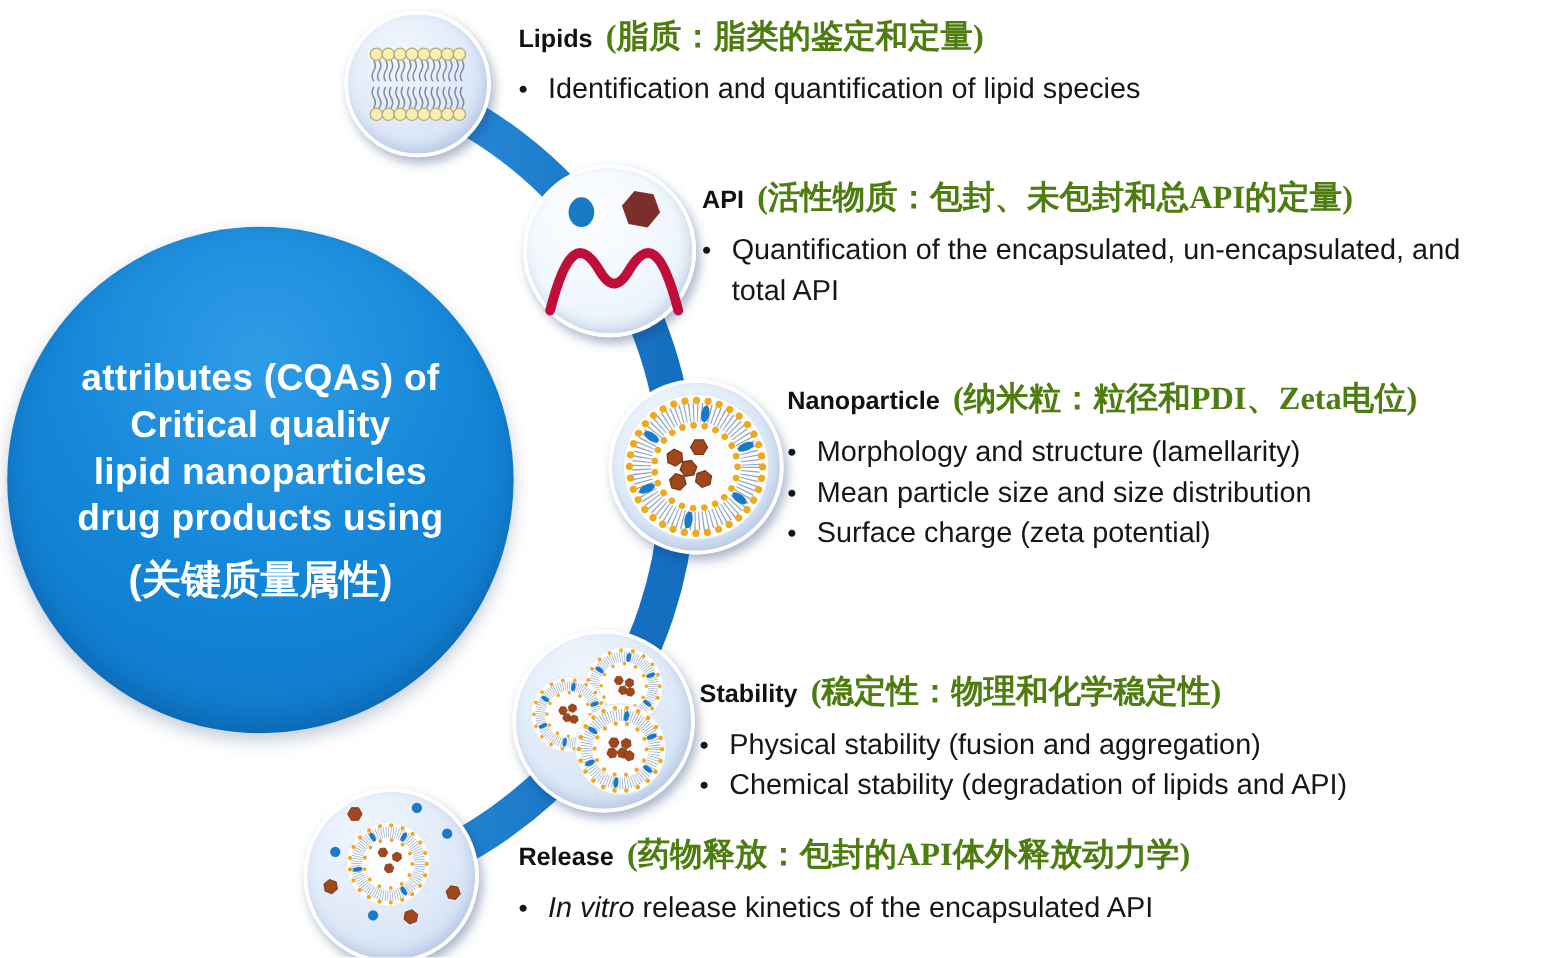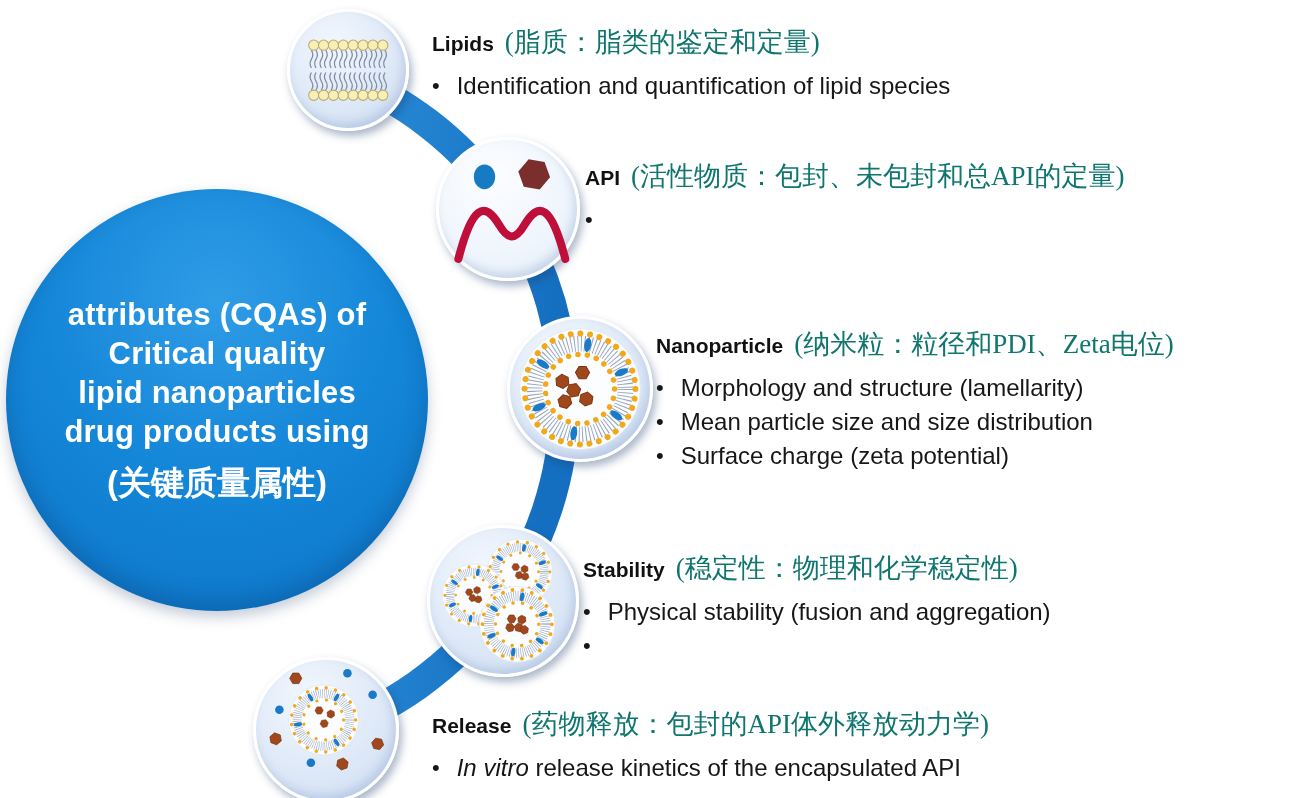--- a/index.html
+++ b/index.html
@@ -24,31 +24,31 @@
   .node-lipids{left:287px;top:9px;width:116px;height:116px;}
   .node-api{left:436px;top:137px;width:138px;height:138px;
     background:radial-gradient(circle at 38% 28%, #fcfdff 0%, #f0f6fd 55%, #e0ecf8 100%);}
   .node-nano{left:507px;top:316px;width:140px;height:140px;}
   .node-stability{left:427px;top:525px;width:146px;height:146px;}
   .node-release{left:253px;top:657px;width:140px;height:140px;}
   
   .section{position:absolute;z-index:4;}
   .sec-head{display:flex;align-items:baseline;gap:11px;white-space:nowrap;line-height:40px;}
   .sec-head .h{font-size:21px;font-weight:bold;color:#111111;}
-  .sec-head .zh{font-size:27px;font-weight:normal;color:#0f766e;
-    font-family:"Liberation Serif","DejaVu Serif",serif;margin-top:12px;}
+  .sec-head .zh{font-size:27px;font-weight:bold;color:#4d7c0f;
+    font-family:"Liberation Serif","DejaVu Serif",serif;}
   .bullets{list-style:none;margin:5px 0 0 0;padding:0;}
   .bullets li{display:flex;gap:17px;font-size:24px;color:#161616;line-height:34px;align-items:flex-start;}
   .bullets .dot{font-size:22px;line-height:34px;}
   .btext i{font-style:italic;}
   .sec-lipids{left:432px;top:10px;width:730px;}
   .sec-api{left:585px;top:144px;width:700px;}
   .sec-api .btext{display:inline-block;max-width:628px;}
   .sec-nano{left:656px;top:312px;width:650px;}
-  .sec-stability{left:583px;top:536px;width:724px;}
+  .sec-stability{left:583px;top:556px;width:724px;}
   .sec-release{left:432px;top:692px;width:730px;text-align:right;}
 </style>
 </head>
 <body>
 
 <div class="stage">
 
   <svg class="arc-svg" width="1307" height="798" viewBox="0 0 1307 798">
     <defs>
       <linearGradient id="arcGrad" x1="0" y1="0" x2="1" y2="0.2">
@@ -242,20 +242,21 @@
   </div>
 
   <div class="section sec-api">
     <div class="sec-head">
       <span class="h">API</span>
       <span class="zh">(活性物质：包封、未包封和总API的定量)</span>
     </div>
     <ul class="bullets">
       <li>
           <span class="dot">•</span>
+          <span class="btext"><i></i><span>Quantification of the encapsulated, un-encapsulated, and total API</span></span>
         </li>
     </ul>
   </div>
 
   <div class="section sec-nano">
     <div class="sec-head">
       <span class="h">Nanoparticle</span>
       <span class="zh">(纳米粒：粒径和PDI、Zeta电位)</span>
     </div>
     <ul class="bullets">
@@ -279,20 +280,21 @@
       <span class="h">Stability</span>
       <span class="zh">(稳定性：物理和化学稳定性)</span>
     </div>
     <ul class="bullets">
       <li>
           <span class="dot">•</span>
           <span class="btext"><i></i><span>Physical stability (fusion and aggregation)</span></span>
         </li>
       <li>
           <span class="dot">•</span>
+          <span class="btext"><i></i><span>Chemical stability (degradation of lipids and API)</span></span>
         </li>
     </ul>
   </div>
 
   <div class="section sec-release">
     <div class="sec-head">
       <span class="h">Release</span>
       <span class="zh">(药物释放：包封的API体外释放动力学)</span>
     </div>
     <ul class="bullets">

